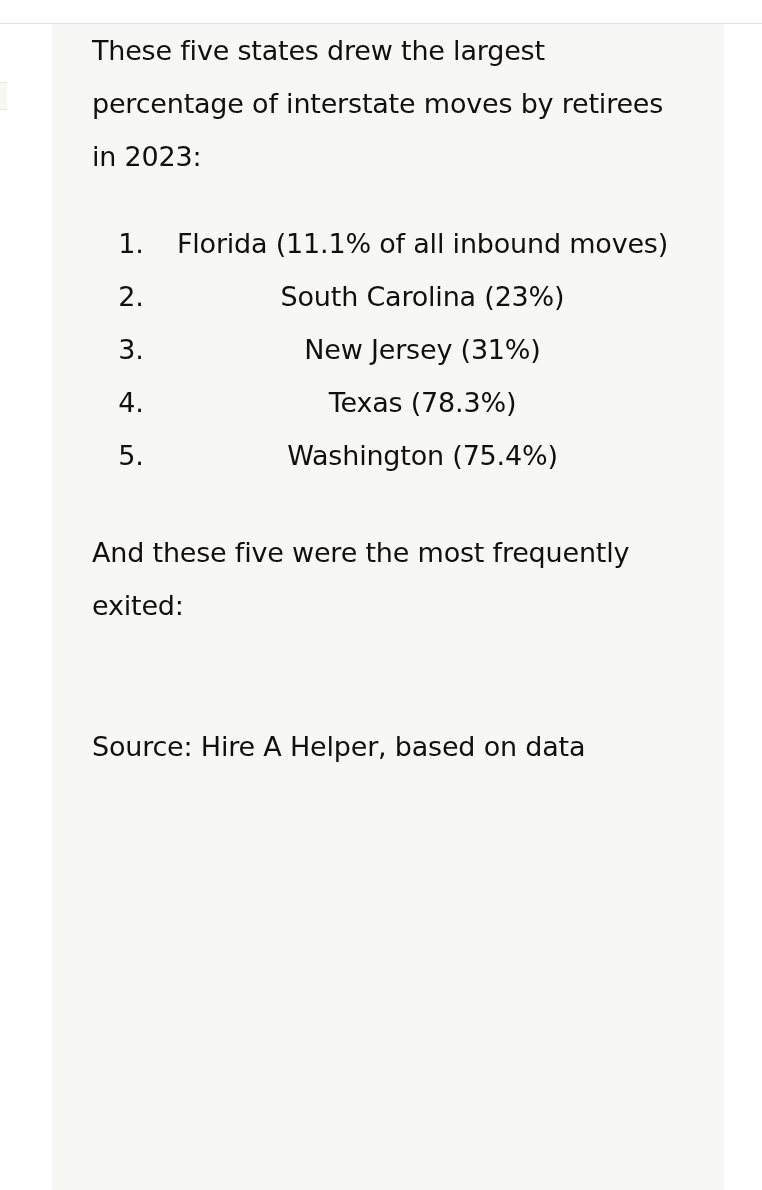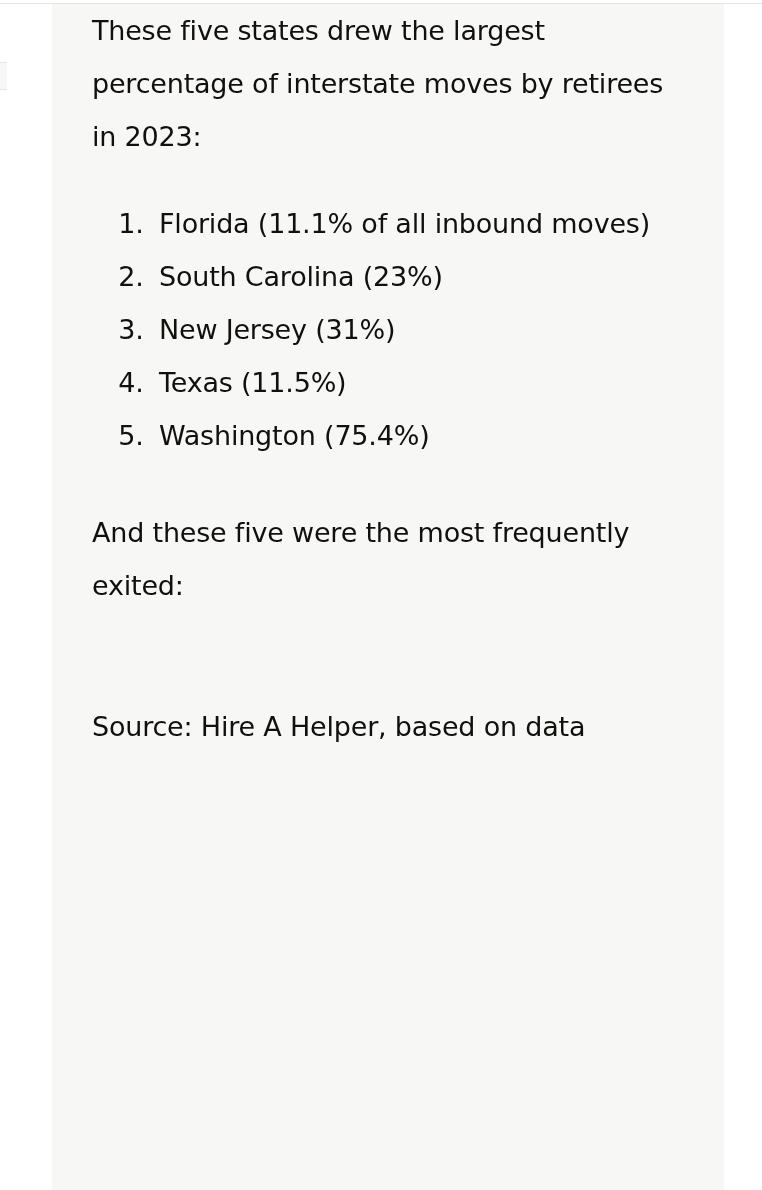--- a/index.html
+++ b/index.html
@@ -13,20 +13,21 @@
     font-family: "Liberation Serif", serif;
     overflow: hidden;
     position: relative;
   }
 
   
   .page {
     position: absolute;
     inset: 0;
     background: #ffffff;
+    margin-top: 20px;
   }
   .top-rule {
     position: absolute;
     top: 3px;
     left: 0;
     width: 762px;
     height: 1px;
     background: #e3e3e1;
   }
   .left-stub {
@@ -70,20 +71,21 @@
   ol.ranked {
     margin: 0;
     padding-left: 60px;
     font-size: 27px;
     line-height: 53px;
     letter-spacing: -0.2px;
   }
   ol.ranked li {
     padding-left: 7px;
     margin: 0;
+    text-align: center;
   }
 
   .source {
     font-size: 27px;
     line-height: 53px;
     letter-spacing: -0.2px;
     margin: 0;
   }
 
   
@@ -102,21 +104,21 @@
   <article class="article clip-bottom">
 
     <p class="para first">These five states drew the largest percentage of interstate moves by retirees in 2023:</p>
 
     <div class="gap-1"></div>
 
     <ol class="ranked">
       <li>Florida (11.1% of all inbound moves)</li>
       <li>South Carolina (23%)</li>
       <li>New Jersey (31%)</li>
-      <li>Texas (11.5%)</li>
+      <li>Texas (78.3%)</li>
       <li>Washington (75.4%)</li>
     </ol>
 
     <div class="gap-2"></div>
 
     <p class="para">And these five were the most frequently exited:</p>
 
     <div class="gap-3"></div>
 
 

